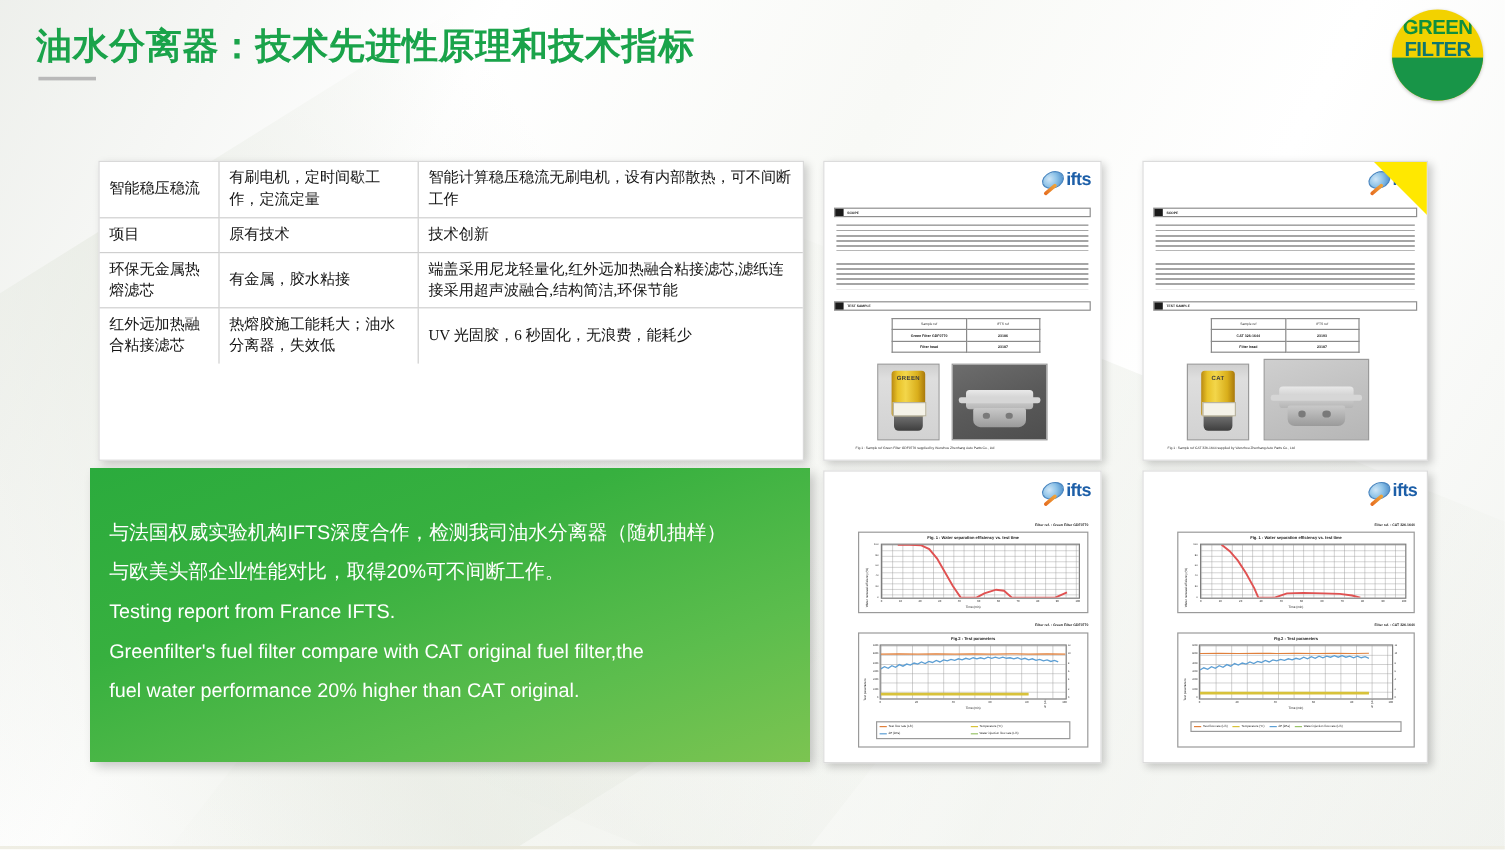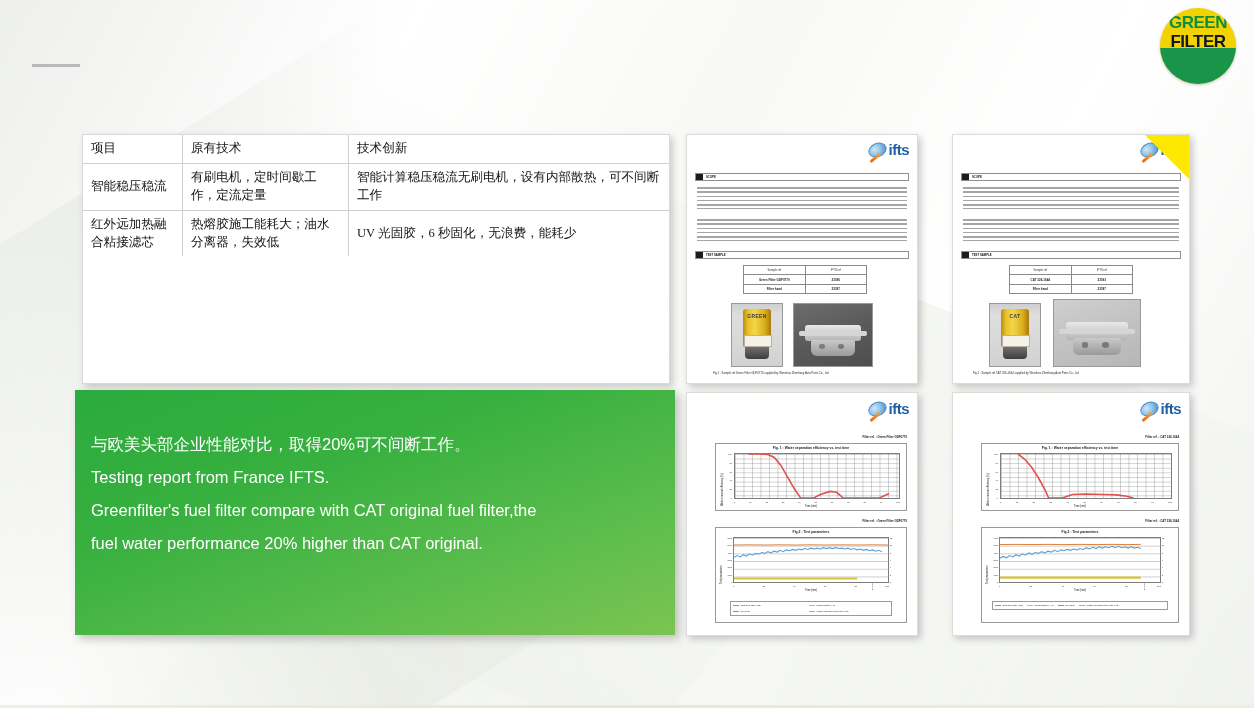--- a/index.html
+++ b/index.html
@@ -33,21 +33,21 @@
     position:absolute;left:32px;top:64px;width:48px;height:3px;background:#b9b9b9;
   }
 
   
   .logo{
     position:absolute;right:18px;top:8px;width:76px;height:76px;border-radius:50%;
     background:#f2d200;overflow:hidden;box-shadow:0 1px 3px rgba(0,0,0,.25);
   }
   .logo .lower{position:absolute;left:0;right:0;bottom:0;height:47%;background:#189548;}
   .logo .lw1{position:absolute;left:0;right:0;top:5px;text-align:center;font-size:17px;font-weight:bold;color:#0f8f3e;letter-spacing:-.5px;}
-  .logo .lw2{position:absolute;left:0;right:0;top:24px;text-align:center;font-size:17px;font-weight:bold;color:#0f172a;letter-spacing:-.5px;}
+  .logo .lw2{position:absolute;left:0;right:0;top:24px;text-align:center;font-size:17px;font-weight:bold;color:#0f766e;letter-spacing:-.5px;}
 
   
   .tbl-card{
     position:absolute;left:82px;top:134px;width:588px;height:250px;
     background:#fff;border:1px solid #d9d9d9;
     box-shadow:3px 3px 7px rgba(0,0,0,.18);
     box-sizing:border-box;padding:0;
   }
   .tbl-caption{
     font-size:13.5px;color:#1a1a1a;padding:9px 0 8px 12px;border-bottom:1px solid #cfcfcf;
@@ -169,51 +169,58 @@
 </style>
 </head>
 <body>
 
 <div class="slide">
   <div class="bg-streak bg-s1"></div>
   <div class="bg-streak bg-s2"></div>
   <div class="bg-streak bg-s3"></div>
   <div class="bottom-line"></div>
 
+  <div class="title">油水分离器：技术先进性原理和技术指标</div>
   <div class="title-underline"></div>
 
   <div class="logo">
     <div class="lower"></div>
     <div class="lw1">GREEN</div>
     <div class="lw2">FILTER</div>
   </div>
 
   <div class="tbl-card">
     <table class="inno">
       <tbody>
           <tr>
+        <td class="c0">智能稳压稳流</td>
+        <td class="c1">有刷电机，定时间歇工作，定流定量</td>
+        <td>智能计算稳压稳流无刷电机，设有内部散热，可不间断工作</td>
+      </tr>
+      <tr>
         <th class="c0">项目</th>
         <th class="c1">原有技术</th>
         <th>技术创新</th>
       </tr>
       <tr>
-        <td class="c0">智能稳压稳流</td>
-        <td class="c1">有刷电机，定时间歇工作，定流定量</td>
-        <td>智能计算稳压稳流无刷电机，设有内部散热，可不间断工作</td>
+        <td class="c0">环保无金属热熔滤芯</td>
+        <td class="c1">有金属，胶水粘接</td>
+        <td>端盖采用尼龙轻量化,红外远加热融合粘接滤芯,滤纸连接采用超声波融合,结构简洁,环保节能</td>
       </tr>
       <tr>
         <td class="c0">红外远加热融合粘接滤芯</td>
         <td class="c1">热熔胶施工能耗大；油水分离器，失效低</td>
         <td>UV 光固胶，6 秒固化，无浪费，能耗少</td>
       </tr>
     </tbody>
       </table>
   </div>
 
   <div class="green-box">
+    <div class="gl">与法国权威实验机构IFTS深度合作，检测我司油水分离器（随机抽样）</div>
     <div class="gl">与欧美头部企业性能对比，取得20%可不间断工作。</div>
     <div class="gl">Testing report from France IFTS.</div>
     <div class="gl">Greenfilter's fuel filter compare with CAT original fuel filter,the</div>
     <div class="gl">fuel water performance 20% higher than CAT original.</div>
   </div>
 
   <div class="doc doc-tl">
     <div class="ifts" style="right:8px;top:7px;">
       <span class="disc"></span>
       <span class="word">ifts</span>

